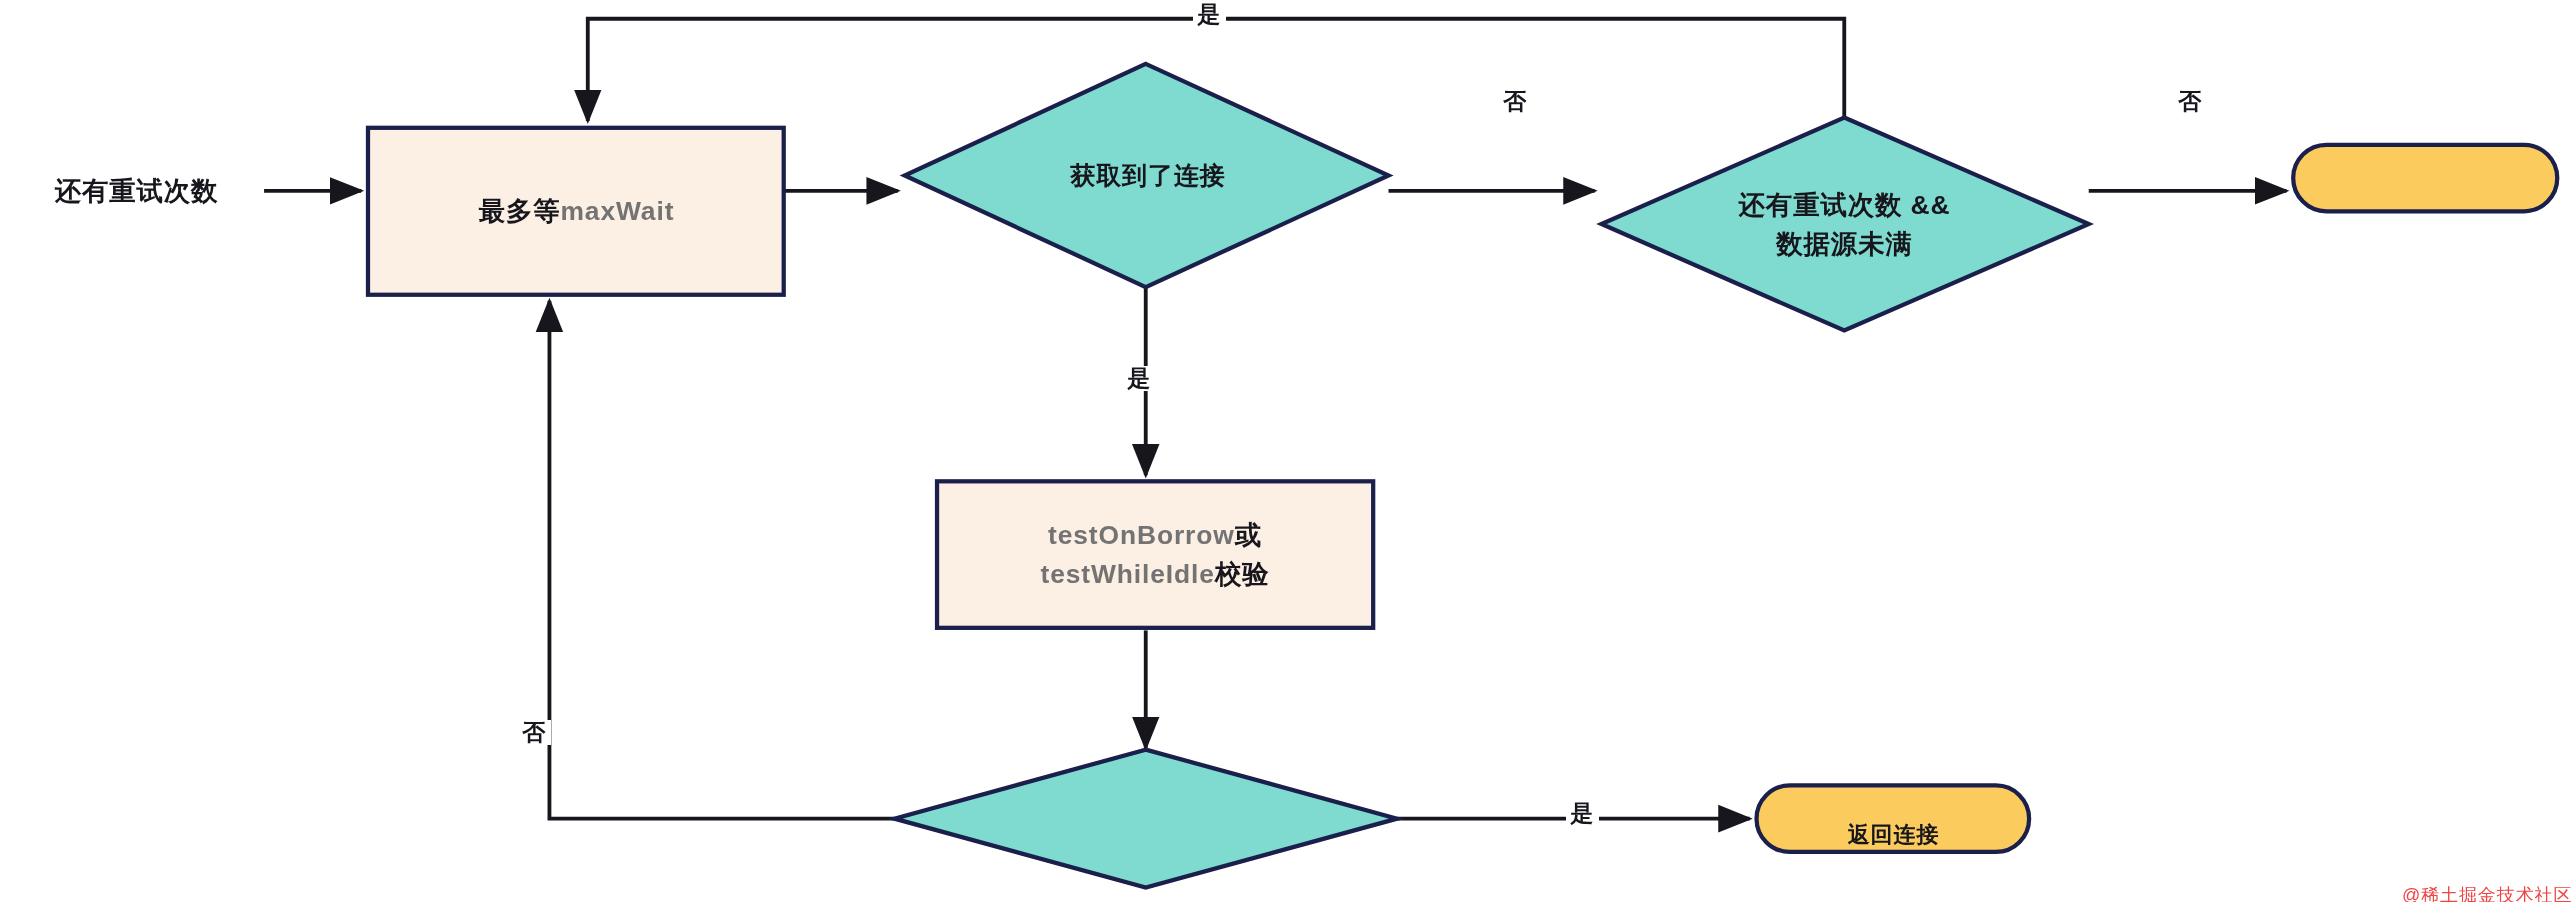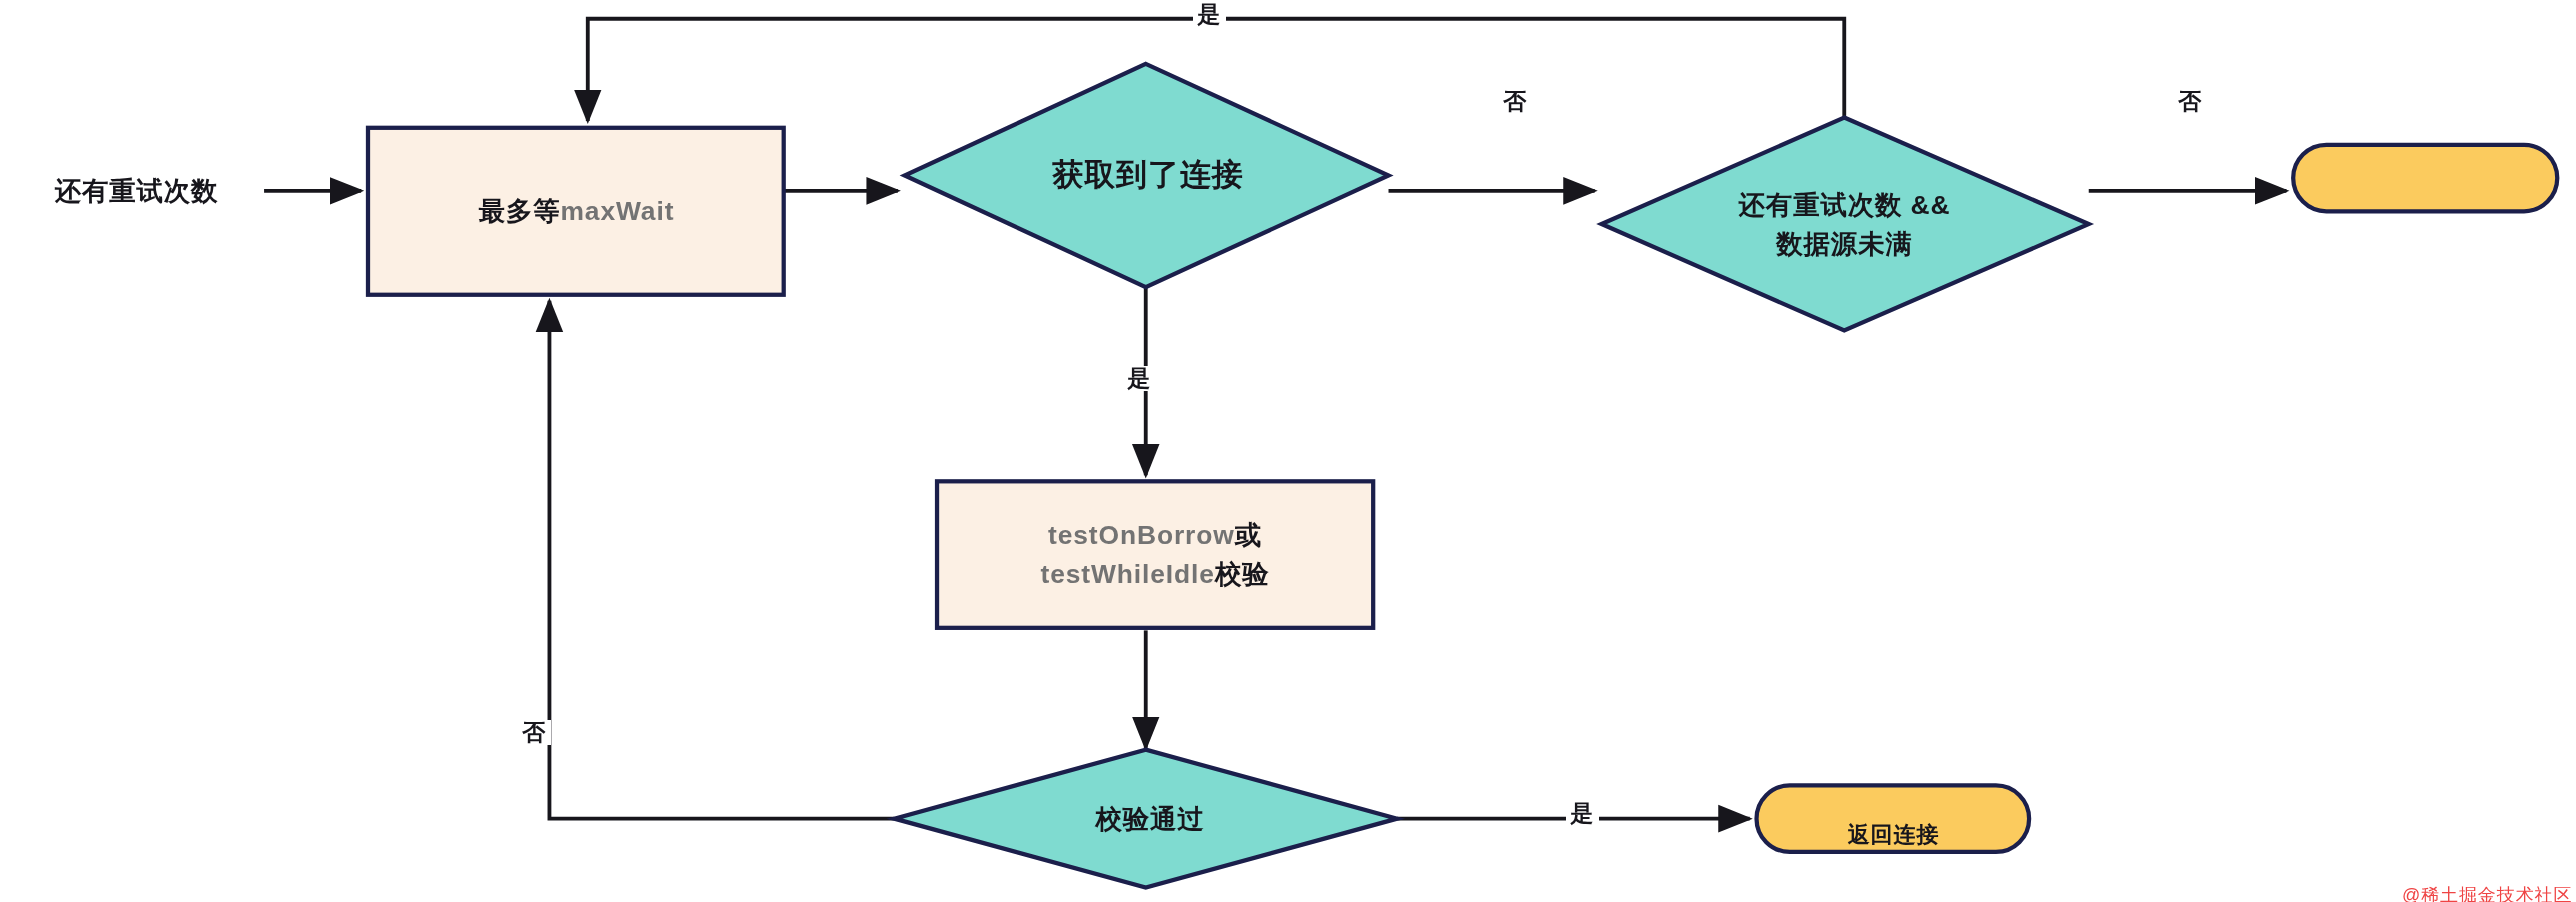--- a/index.html
+++ b/index.html
@@ -56,21 +56,21 @@
     position: absolute;
     color: #ef4444;
     font-size: 18px;
     letter-spacing: 0.9px;
     white-space: nowrap;
     margin-top: 16px;
   }
   
   #label-start       { left: 17px;   top: 169px;  width: 239px;  height: 44px; font-size: 26.4px; }
   #text-wait-box     { left: 368px;  top: 128px;  width: 417px;  height: 167px; font-size: 26.4px; }
-  #text-diamond-got  { left: 905px; top: 64px;   width: 486px;  height: 223px; font-size: 31px; text-align: right; }
+  #text-diamond-got  { left: 905px; top: 64px;   width: 486px;  height: 223px; font-size: 25px; text-align: right; }
   #text-diamond-retry{ left: 1601px; top: 118px;  width: 487px;  height: 213px; font-size: 26.4px; }
   #text-timeout      { left: 2293px; top: 145px;  width: 264px;  height: 66px;  font-size: 26.4px; }
   #text-validate-box { left: 937px; top: 481px;  width: 436px;  height: 147px; font-size: 26.4px; justify-content: center; }
   #text-diamond-pass { left: 903px; top: 750px;  width: 494px;  height: 138px; font-size: 26.4px; }
   #text-return       { left: 1757px; top: 802px;  width: 273px;  height: 66px;  font-size: 22px; }
   
   #lbl-top-yes     { left: 1193px; top: 1.7px;   }
   #lbl-no-1        { left: 1499px; top: 89px; }
   #lbl-no-2        { left: 2174px; top: 89px; }
   #lbl-yes-down    { left: 1123px; top: 366px; }
@@ -142,23 +142,20 @@
     <span class="t-line">还有重试次数 &amp;&amp;</span>
     <span class="t-line">数据源未满</span>
   </div>
 
 
   <div class="node-text" id="text-validate-box">
     <span class="t-line"><span class="c-red">testOnBorrow</span><span>或</span></span>
     <span class="t-line"><span class="c-red">testWhileIdle</span><span>校验</span></span>
   </div>
 
-  <div class="node-text" id="text-diamond-pass">
-    <span class="t-line">校验通过</span>
-  </div>
 
   <div class="node-text" id="text-return">
     <span class="t-line">返回连接</span>
   </div>
 
   <div class="edge-label" id="lbl-top-yes">是</div>
   <div class="edge-label" id="lbl-no-1">否</div>
   <div class="edge-label" id="lbl-no-2">否</div>
   <div class="edge-label" id="lbl-yes-down">是</div>
   <div class="edge-label" id="lbl-no-loop">否</div>

